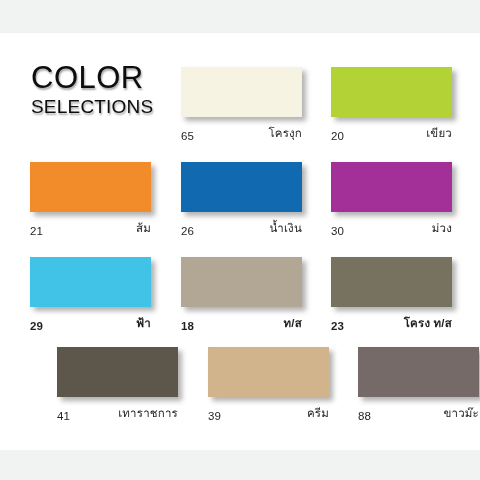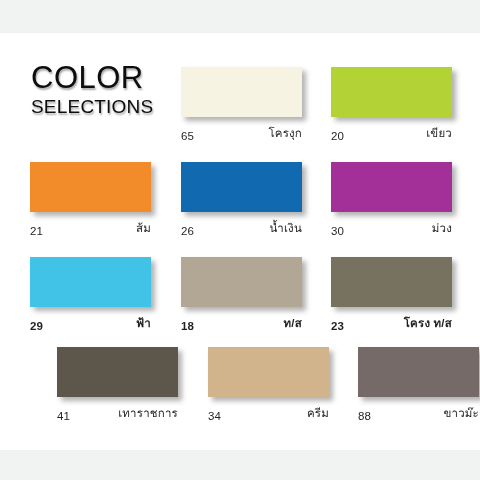--- a/index.html
+++ b/index.html
@@ -178,21 +178,21 @@
       <div class="cell col-0 row-3">
         <div class="swatch" style="background: rgb(93, 87, 75);"></div>
         <div class="cell-labels">
           <span class="code">41</span>
           <span class="name">เทาราชการ</span>
         </div>
       </div>
       <div class="cell col-1 row-3">
         <div class="swatch" style="background: rgb(210, 180, 140);"></div>
         <div class="cell-labels">
-          <span class="code">34</span>
+          <span class="code">39</span>
           <span class="name">ครีม</span>
         </div>
       </div>
       <div class="cell col-2 row-3">
         <div class="swatch" style="background: rgb(117, 106, 104);"></div>
         <div class="cell-labels">
           <span class="code">88</span>
           <span class="name">ขาวม๊ะ</span>
         </div>
       </div>

